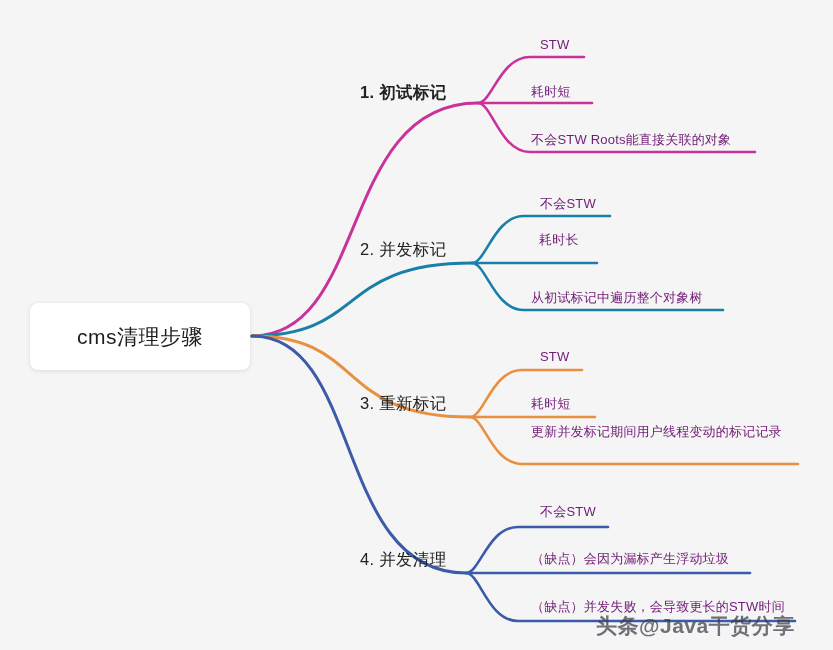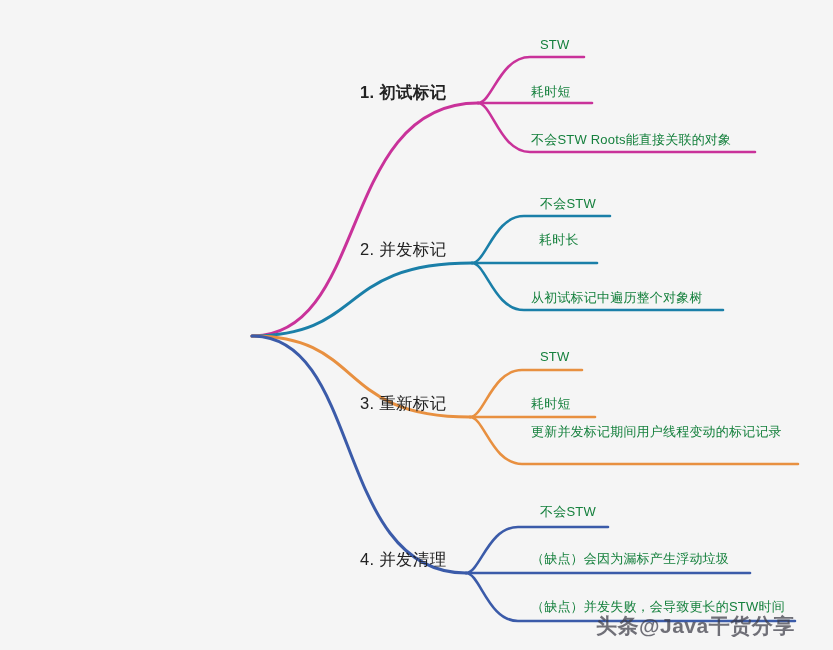--- a/index.html
+++ b/index.html
@@ -52,21 +52,21 @@
     color: #2b2b2b;
     line-height: 1;
   }
   .branch-label {
     font-size: 16.5px;
     color: #222222;
     letter-spacing: 0.3px;
   }
   .leaf-label {
     font-size: 13px;
-    color: #15803d;
+    color: #701a75;
     letter-spacing: 0.2px;
   }
   .watermark {
     position: absolute;
     left: 596px;
     top: 612px;
     font-size: 21px;
     color: rgba(60,60,70,0.72);
     letter-spacing: 0.5px;
     white-space: nowrap;
@@ -90,20 +90,23 @@
       <path d="M 252 336 C 365.36 336, 334.84000000000003 417, 470 417" stroke="#e89040" stroke-width="3" fill="none" stroke-linecap="round"></path>
       <path d="M 470 417 C 484 417, 492 370, 522 370 L 582 370" stroke="#e89040" stroke-width="2.6" fill="none" stroke-linecap="round"></path>
       <path d="M 470 417 L 595 417" stroke="#e89040" stroke-width="2.6" fill="none" stroke-linecap="round"></path>
       <path d="M 470 417 C 484 417, 492 464, 522 464 L 798 464" stroke="#e89040" stroke-width="2.6" fill="none" stroke-linecap="round"></path>
       <path d="M 252 336 C 363.28 336, 333.32 573, 466 573" stroke="#3b5ba9" stroke-width="3" fill="none" stroke-linecap="round"></path>
       <path d="M 466 573 C 480 573, 488 527, 518 527 L 608 527" stroke="#3b5ba9" stroke-width="2.6" fill="none" stroke-linecap="round"></path>
       <path d="M 466 573 L 750 573" stroke="#3b5ba9" stroke-width="2.6" fill="none" stroke-linecap="round"></path>
       <path d="M 466 573 C 480 573, 488 621, 518 621 L 795 621" stroke="#3b5ba9" stroke-width="2.6" fill="none" stroke-linecap="round"></path>
     </svg>
 
+  <div class="root-node" id="root-node" style="left: 30px; top: 303px; width: 220px; height: 67px;">
+    <span class="root-label">cms清理步骤</span>
+  </div>
 
   <div id="labels-layer">
       <div class="node-label branch-label" style="left: 360px; top: 84px; font-weight: bold;">1. 初试标记</div>
       <div class="node-label leaf-label" style="left: 540px; top: 38px;">STW</div>
       <div class="node-label leaf-label" style="left: 531px; top: 85px;">耗时短</div>
       <div class="node-label leaf-label" style="left: 531px; top: 133px;">不会STW Roots能直接关联的对象</div>
       <div class="node-label branch-label" style="left: 360px; top: 241px;">2. 并发标记</div>
       <div class="node-label leaf-label" style="left: 540px; top: 197px;">不会STW</div>
       <div class="node-label leaf-label" style="left: 531px; top: 233px; margin-left: 8px;">耗时长</div>
       <div class="node-label leaf-label" style="left: 531px; top: 291px;">从初试标记中遍历整个对象树</div>

